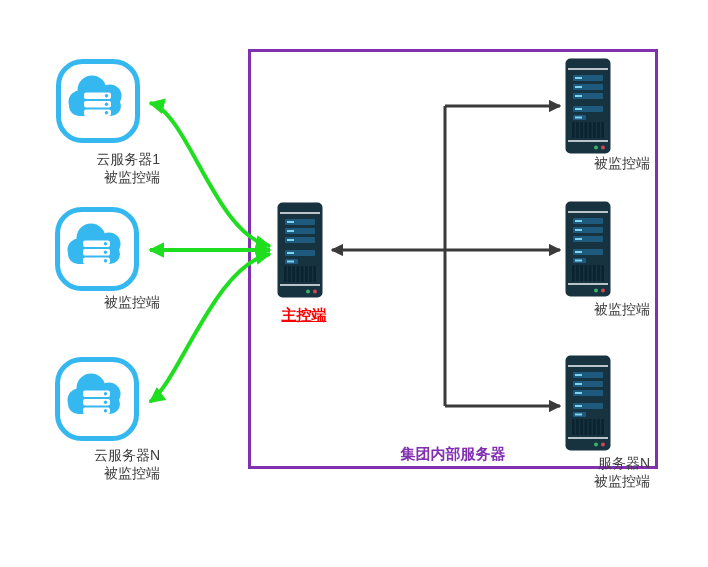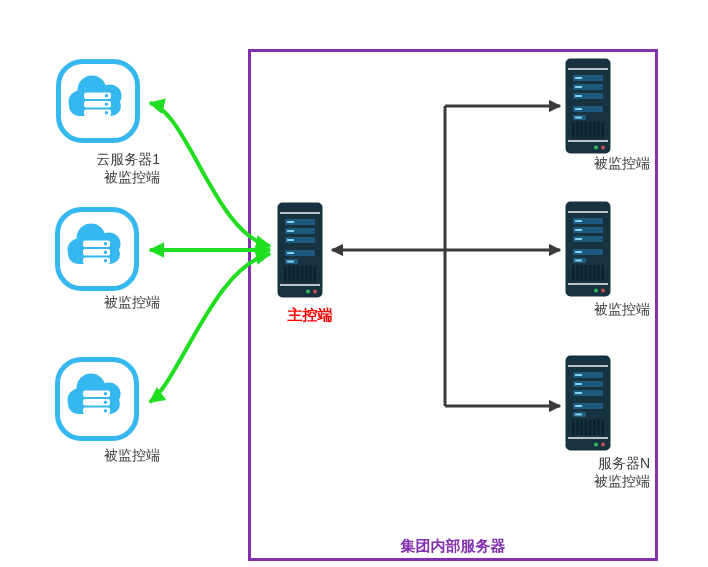--- a/index.html
+++ b/index.html
@@ -6,30 +6,30 @@
   .canvas{
     position:relative;width:708px;height:567px;background:#ffffff;
     font-family:"Liberation Sans",sans-serif;overflow:hidden;
   }
   .node{position:absolute;}
   .nlabel{
     position:absolute;width:124px;text-align:right;
     font-size:14px;line-height:18px;color:#3c3c3c;
   }
   .group-box{
-    position:absolute;left:248px;top:49px;width:410px;height:512px;
+    position:absolute;left:248px;top:49px;width:410px;height:420px;
     box-sizing:border-box;border:3px solid #8130b0;background:transparent;
   }
   .group-label{
     position:absolute;bottom:2px;left:0;width:100%;text-align:center;
     color:#8130b0;font-weight:bold;font-size:15px;
   }
   .master-label{
-    position:absolute;left:270px;top:306px;width:80px;text-align:center;
-    color:#fe0000;font-weight:bold;font-size:15px;
+    position:absolute;left:264px;top:306px;width:80px;text-align:center;
+    color:#fe0000;font-weight:bold;font-size:15px;text-decoration:underline;
   }
   .overlay{position:absolute;left:0;top:0;pointer-events:none;}
 </style>
 </head>
 <body>
 
 <div class="canvas">
 
   <div class="group-box">
     <div class="group-label">集团内部服务器</div>
@@ -101,20 +101,21 @@
         <rect x="29" y="51.5" width="27" height="6.5" rx="2"></rect>
       </g>
       <g fill="#35b8f0">
         <circle cx="51.5" cy="37.8" r="1.7"></circle>
         <circle cx="51.5" cy="46.3" r="1.7"></circle>
         <circle cx="51.5" cy="54.8" r="1.7"></circle>
       </g>
     </svg>
   </div>
   <div class="nlabel" style="left:36px;top:446px">
+    <div>云服务器N</div>
     <div>被监控端</div>
   </div>
 
   <div class="node" style="left:277px;top:202px">
     <svg width="46" height="96" viewBox="0 0 46 96">
       <rect x="0.5" y="0.5" width="45" height="95" rx="5" fill="#16333f"></rect>
       <rect x="3" y="10" width="40" height="2" fill="#b8c4c9"></rect>
       <g fill="#1e5a7e">
         <rect x="8" y="17" width="30" height="6" rx="1"></rect>
         <rect x="8" y="26" width="30" height="6" rx="1"></rect>

